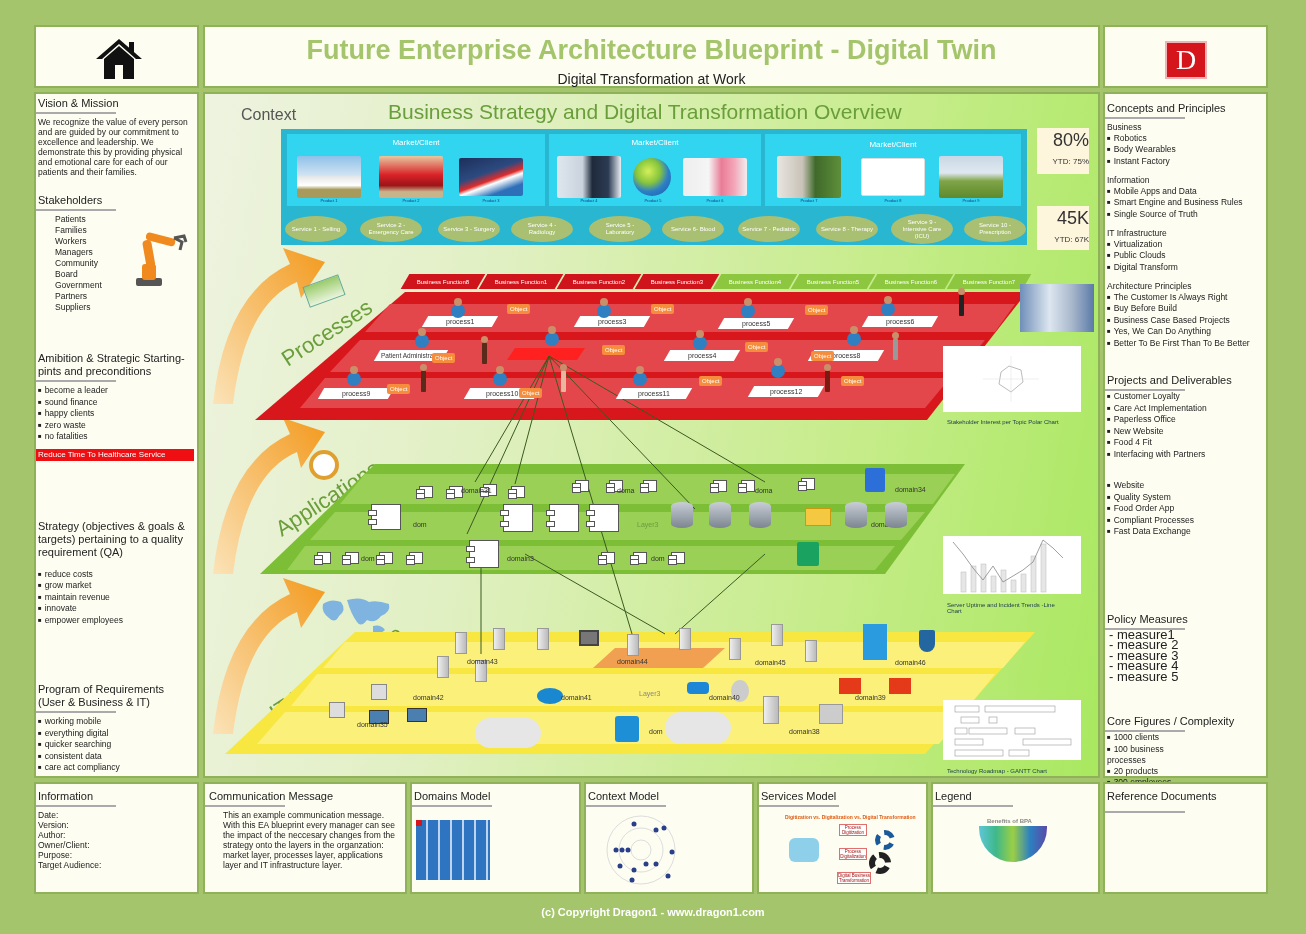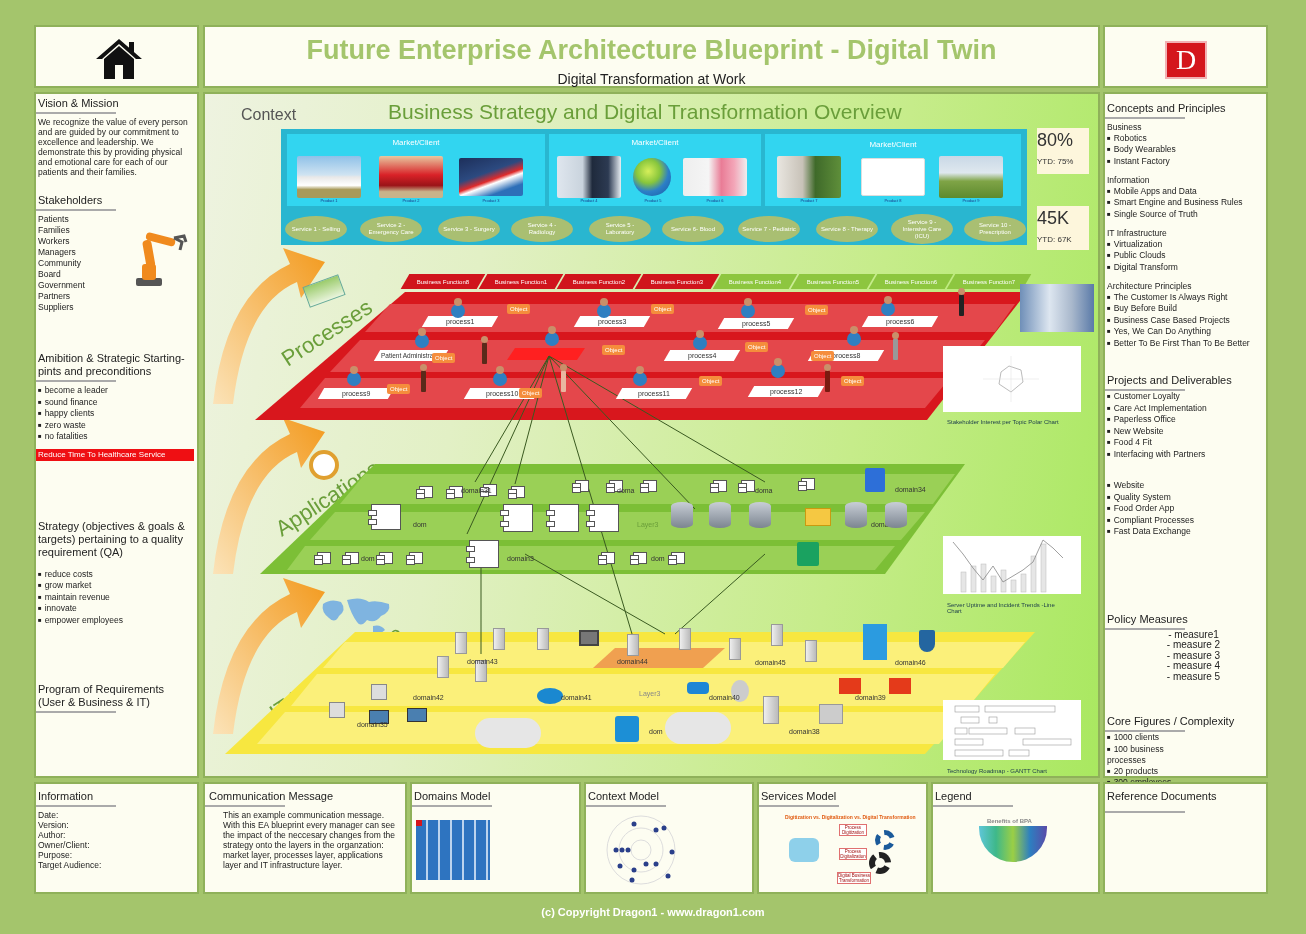--- a/index.html
+++ b/index.html
@@ -23,44 +23,44 @@
   }
   .rule {
     height: 2px;
     width: 80px;
     background: #aaa;
     margin: 2px 0 3px 0;
   }
   .ptext { font-size: 8.5px; line-height: 10px; padding-left: 2px; color: #222; }
   .blist { list-style: none; font-size: 8.5px; line-height: 10.5px; padding-left: 2px; }
   .blist li::before { content: "\25A0"; font-size: 6px; margin-right: 3px; position: relative; top: -1px; }
-  .dlist { list-style: none; font-size: 10px; line-height: 10.5px; padding-left: 16px; text-align: center; }
+  .dlist { list-style: none; font-size: 13px; line-height: 10.5px; padding-left: 4px; }
   .dlist li::before { content: "- "; }
-  .plist { list-style: none; font-size: 8.5px; line-height: 11px; padding-left: 2px; }
+  .plist { list-style: none; font-size: 8.5px; line-height: 11px; padding-left: 19px; }
   .sub { font-size: 8.5px; line-height: 10.5px; padding-left: 2px; margin-top: 8px; }
 
   
   #title-main { position:absolute; left:0; right:0; top:8px; text-align:center; font-size:27px; font-weight:bold; color:#a4c56c; }
   #title-sub { position:absolute; left:0; right:0; top:44px; text-align:center; font-size:14px; color:#222; }
 
   
   #main {
     position: absolute; left: 203px; top: 92px; width: 897px; height: 686px;
     background: linear-gradient(100deg, #eef3e0 0%, #e2f0c5 30%, #c6ec8a 70%, #a9e860 100%);
     border: 2px solid #8fb15a;
     overflow: hidden;
   }
   .abs { position: absolute; }
   .market-band { background:#29b6d0; }
   .market-box { background:#32d5f0; position:absolute; }
   .market-title { position:absolute; left:0; right:0; top:4px; text-align:center; color:#fff; font-size:8px; }
   .prod { position:absolute; width:64px; height:42px; border-radius:2px; }
   .prod-label { position:absolute; font-size:4px; color:#1a3a8a; width:64px; text-align:center; }
   .service { position:absolute; width:62px; height:26px; border-radius:50%; background:#a9bf72; color:#fff; font-size:6px; display:flex; align-items:center; justify-content:center; text-align:center; line-height:7px; padding:0 4px; }
-  .kpi { position:absolute; background:#fdf6dc; text-align:left; }
+  .kpi { position:absolute; background:#fdf6dc; text-align:right; }
   .bf { position:absolute; height:15px; width:76px; transform: skewX(-30deg); color:#fff; font-size:6px; display:flex; align-items:center; justify-content:center; }
   .bf span { transform: skewX(30deg); display:block; }
   .layer-label { position:absolute; font-size:22px; color:#6a9e3a; transform: rotate(-33deg); transform-origin: left bottom; white-space:nowrap; }
   .proc-box { position:absolute; width:70px; height:11px; background:#fff; transform: skewX(-30deg); font-size:7px; color:#333; display:flex; align-items:center; justify-content:center; }
   .proc-box span { transform: skewX(30deg); }
   .obj { position:absolute; background:#f58d3c; color:#fff; font-size:6px; padding:2px 3px; border-radius:2px; }
   .person { position:absolute; width:5px; height:22px; background:#5a2a1a; border-radius:2px 2px 1px 1px; }
   .person::before { content:""; position:absolute; top:-6px; left:-1px; width:7px; height:7px; background:#c98f6a; border-radius:50%; }
   .worker { position:absolute; width:14px; height:14px; background:#2f7fc1; border-radius:50%; }
   .worker::before { content:""; position:absolute; top:-6px; left:3px; width:8px; height:8px; background:#c98f6a; border-radius:50%; }
@@ -142,20 +142,27 @@
   <ul class="blist">
     <li>reduce costs</li>
     <li>grow market</li>
     <li>maintain revenue</li>
     <li>innovate</li>
     <li>empower employees</li>
   </ul>
 
   <div class="ptitle" style="margin-top:54px; padding-right:30px;">Program of Requirements (User &amp; Business &amp; IT)</div>
   <div class="rule"></div>
+  <ul class="blist">
+    <li>working mobile</li>
+    <li>everything digital</li>
+    <li>quicker searching</li>
+    <li>consistent data</li>
+    <li>care act compliancy</li>
+  </ul>
 </div>
 
 <div class="panel" style="left:1103px; top:92px; width:165px; height:686px;">
   <div class="ptitle" style="margin-top:5px;">Concepts and Principles</div>
   <div class="rule"></div>
   <div class="sub" style="margin-top:0;">Business</div>
   <ul class="blist">
     <li>Robotics</li>
     <li>Body Wearables</li>
     <li>Instant Factory</li>

